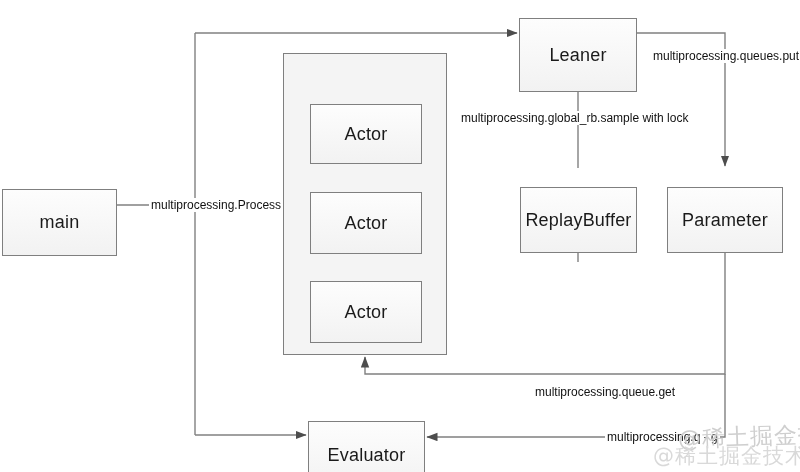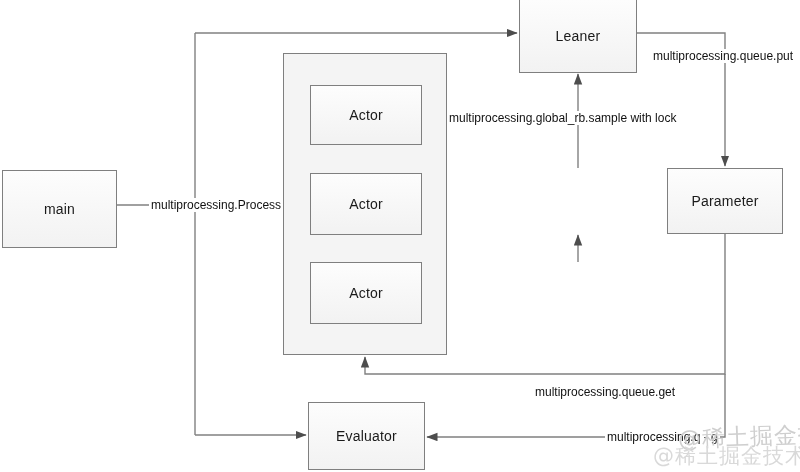--- a/index.html
+++ b/index.html
@@ -27,22 +27,23 @@
   }
   .node {
     position: absolute;
     box-sizing: border-box;
     border: 1px solid #7f7f7f;
     background: linear-gradient(to bottom, #fdfdfd 0%, #f2f2f2 100%);
     display: flex;
     align-items: center;
     justify-content: center;
     color: #1a1a1a;
-    font-size: 14px;
+    font-size: 18px;
     letter-spacing: 0.2px;
+    margin-top: 19px;
   }
   .group-node {
     position: absolute;
     box-sizing: border-box;
     border: 1px solid #7f7f7f;
     background: #f4f4f4;
   }
   .edge-label {
     position: absolute;
     font-size: 12px;
@@ -90,21 +91,21 @@
 
     <path d="M578,168 L578,74" stroke="#808080" stroke-width="1.4" fill="none" marker-end="url(#arrow)"></path>
 
     <path d="M578,262 L578,235" stroke="#808080" stroke-width="1.4" fill="none" marker-end="url(#arrow)"></path>
 
     <path d="M725,233 L725,374 L365,374 L365,357" stroke="#808080" stroke-width="1.4" fill="none" marker-end="url(#arrow)"></path>
 
     <path d="M725,374 L725,437 L427,437" stroke="#808080" stroke-width="1.4" fill="none" marker-end="url(#arrow)"></path>
   </svg>
 
-  <div class="node" style="left:2px; top:170px; width:115px; height:78px;text-align:center;">
+  <div class="node" style="left:2px; top:170px; width:115px; height:67px;text-align:center;">
     <span>main</span>
   </div>
 
   <div class="group-node" style="left:283px; top:53px; width:164px; height:302px;"></div>
 
   <div class="node" style="left:310px; top:85px; width:112px; height:60px;">
     <span>Actor</span>
   </div>
 
   <div class="node" style="left:310px; top:173px; width:112px; height:62px;">
@@ -112,34 +113,37 @@
   </div>
 
   <div class="node" style="left:310px; top:262px; width:112px; height:62px;">
     <span>Actor</span>
   </div>
 
   <div class="node" style="left:519px; top:-1px; width:118px; height:74px;">
     <span>Leaner</span>
   </div>
 
+  <div class="node" style="left:520px; top:168px; width:117px; height:66px;">
+    <span>ReplayBuffer</span>
+  </div>
 
   <div class="node" style="left:667px; top:168px; width:116px; height:66px;">
     <span>Parameter</span>
   </div>
 
   <div class="node" style="left:308px; top:402px; width:117px; height:68px;">
     <span>Evaluator</span>
   </div>
 
   <div class="edge-label" style="left:149px; top:198px;">multiprocessing.Process</div>
 
-  <div class="edge-label" style="left:651px; top:49px;">multiprocessing.queue.put</div>
+  <div class="edge-label" style="left:651px; top:49px;">multiprocessing.queues.put</div>
 
-  <div class="edge-label" style="left:447px; top:111px;">multiprocessing.global_rb.sample with lock</div>
+  <div class="edge-label" style="left:459px; top:111px;">multiprocessing.global_rb.sample with lock</div>
 
 
   <div class="edge-label" style="left:533px; top:385px;">multiprocessing.queue.get</div>
 
   <div class="edge-label" style="left:605px; top:430px;">multiprocessing.q   - g  </div>
 
   <div class="watermark wm-top" style="left:678px; top:420px; transform: rotate(-2deg);">@稀土掘金技术社区</div>
 
   <div class="watermark" style="left:653px; top:442px;">@稀土掘金技术社区</div>
 

